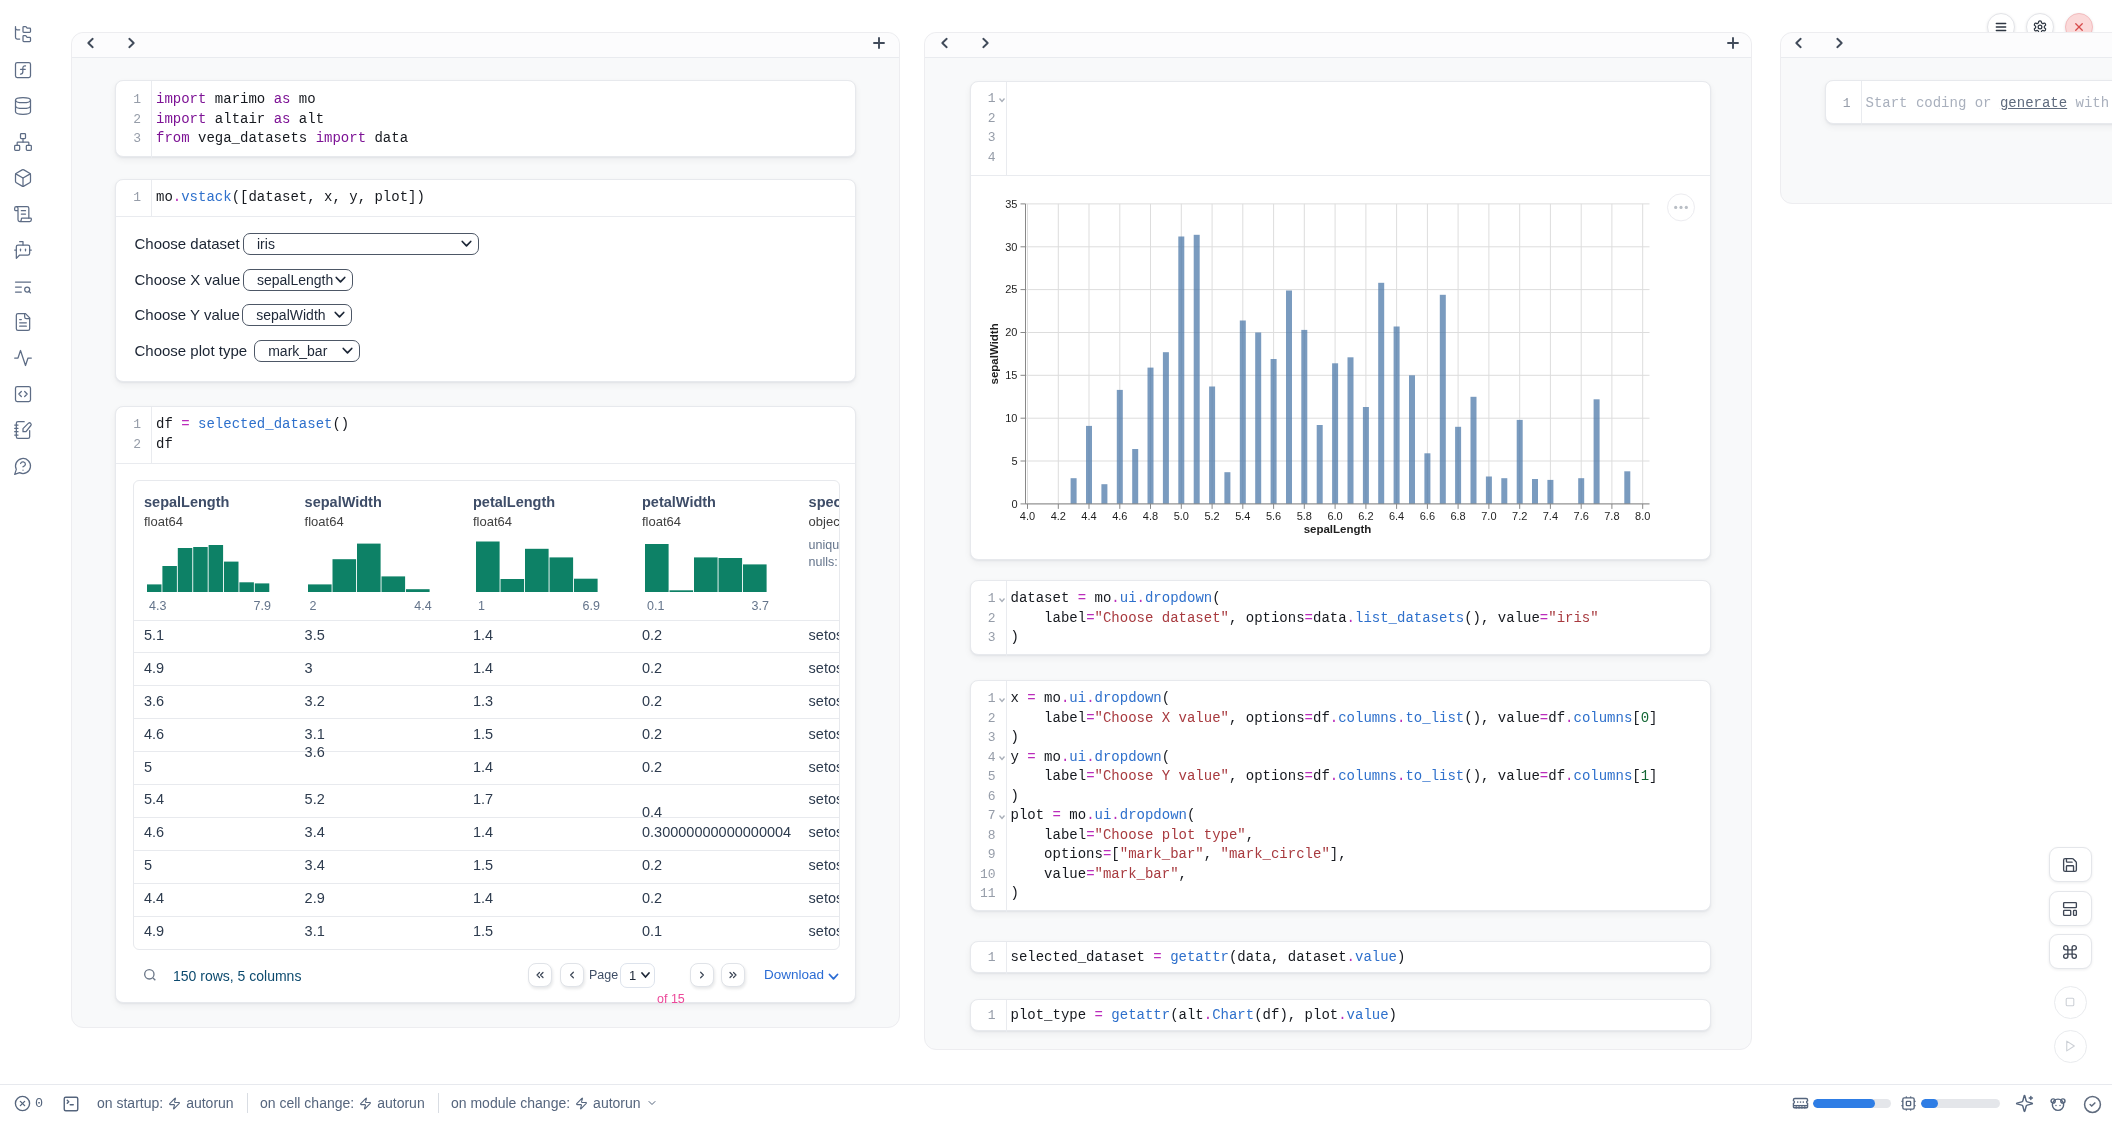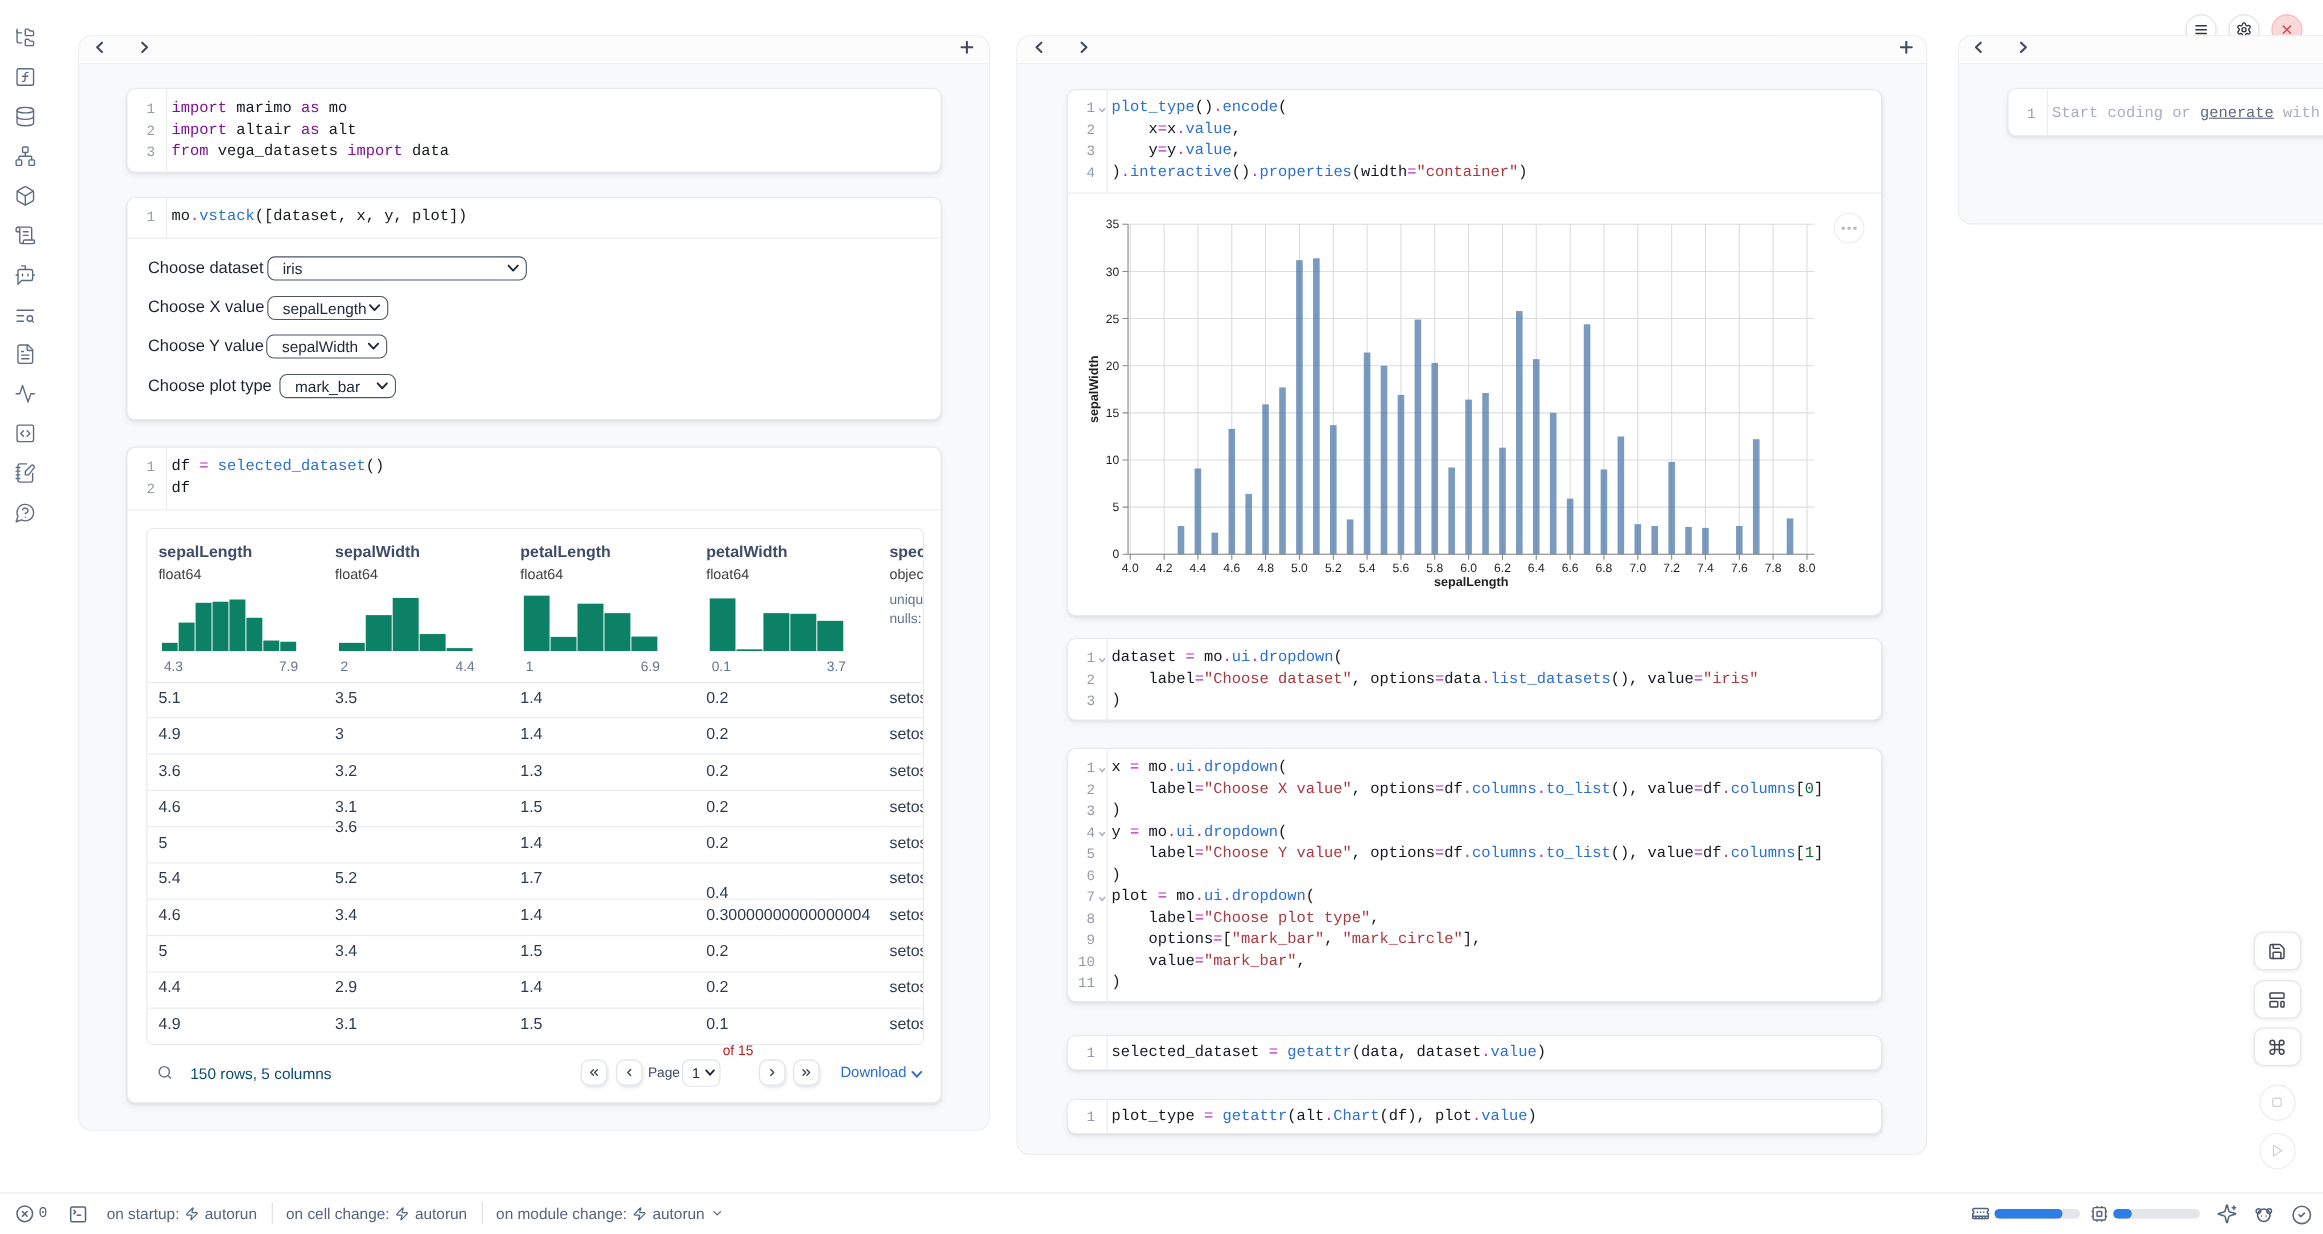--- a/index.html
+++ b/index.html
@@ -355,21 +355,21 @@
         <path d="m15 18-6-6 6-6"></path>
       </svg>
     </div>
 <div class="abs" style="left:473px;top:561px;font-size:12.5px;color:#3f4e66">Page</div>
 <div class="abs" style="left:504px;top:555.5px;width:35px;height:25px;background:#fff;border:1px solid #dde3ec;border-radius:7px;box-sizing:border-box">
       <span style="position:absolute;left:8px;top:4px;font-size:13px;color:#1d2737">1</span>
       <svg style="position:absolute;right:4px;top:8px" width="9" height="7" viewBox="0 0 9 7">
         <polyline points="1,1 4.5,5 8,1" fill="none" stroke="#1d2737" stroke-width="1.7" stroke-linecap="round"></polyline>
       </svg>
     </div>
-<div class="abs" style="left:541px;top:541px;font-size:12.5px;color:#b91c1c">of 15</div>
+<div class="abs" style="left:541px;top:585px;font-size:12.5px;color:#ec4899">of 15</div>
 <div class="pgbtn" style="left:574px;top:556px">
       <svg width="11" height="11" viewBox="0 0 24 24" fill="none" stroke="#3c4656" stroke-width="2.6" stroke-linecap="round" stroke-linejoin="round">
         <path d="m9 18 6-6-6-6"></path>
       </svg>
     </div>
 <div class="pgbtn" style="left:605px;top:556px">
       <svg width="12" height="12" viewBox="0 0 24 24" fill="none" stroke="#3c4656" stroke-width="2.4" stroke-linecap="round" stroke-linejoin="round">
         <path d="m6 17 5-5-5-5"></path>
         <path d="m13 17 5-5-5-5"></path>
       </svg>
@@ -378,24 +378,20 @@
 <svg class="abs" style="left:712px;top:565.5px" width="11" height="8" viewBox="0 0 11 8">
       <polyline points="1.5,1.5 5.5,5.8 9.5,1.5" fill="none" stroke="#2b6cd4" stroke-width="1.8" stroke-linecap="round" stroke-linejoin="round"></polyline>
     </svg>
 </div>
 <div class="cell" style="left:969.5px;top:81px;width:741px;height:479.4px">
 <pre class="nums" style="top:7.3px;height:78.0px">1
 2
 3
 4</pre>
 <div class="gutline" style="top:0;height:92.6px"></div>
-<pre class="src" style="top:7.3px;height:78.0px"><i class="f">plot_type</i>()<i class="o">.</i><i class="f">encode</i>(
-    x<i class="o">=</i>x<i class="o">.</i><i class="f">value</i>,
-    y<i class="o">=</i>y<i class="o">.</i><i class="f">value</i>,
-)<i class="o">.</i><i class="f">interactive</i>()<i class="o">.</i><i class="f">properties</i>(width<i class="o">=</i><i class="s">"container"</i>)</pre>
 <svg class="fold" style="left:27px;top:13.55px" width="8" height="8" viewBox="0 0 8 8">
       <polyline points="1.5,2.5 4,5.5 6.5,2.5" fill="none" stroke="#a8aeb8" stroke-width="1.3"></polyline>
     </svg>
 <div class="divh" style="top:92.6px"></div>
 <svg class="abs" style="left:0;top:92.6px" width="741" height="386" viewBox="0 0 741 386">
 <line x1="54.5" y1="328.9" x2="678.5" y2="328.9" stroke="#ddd" stroke-width="1"></line>
 <line x1="54.5" y1="286.0" x2="678.5" y2="286.0" stroke="#ddd" stroke-width="1"></line>
 <line x1="54.5" y1="243.2" x2="678.5" y2="243.2" stroke="#ddd" stroke-width="1"></line>
 <line x1="54.5" y1="200.3" x2="678.5" y2="200.3" stroke="#ddd" stroke-width="1"></line>
 <line x1="54.5" y1="157.5" x2="678.5" y2="157.5" stroke="#ddd" stroke-width="1"></line>

